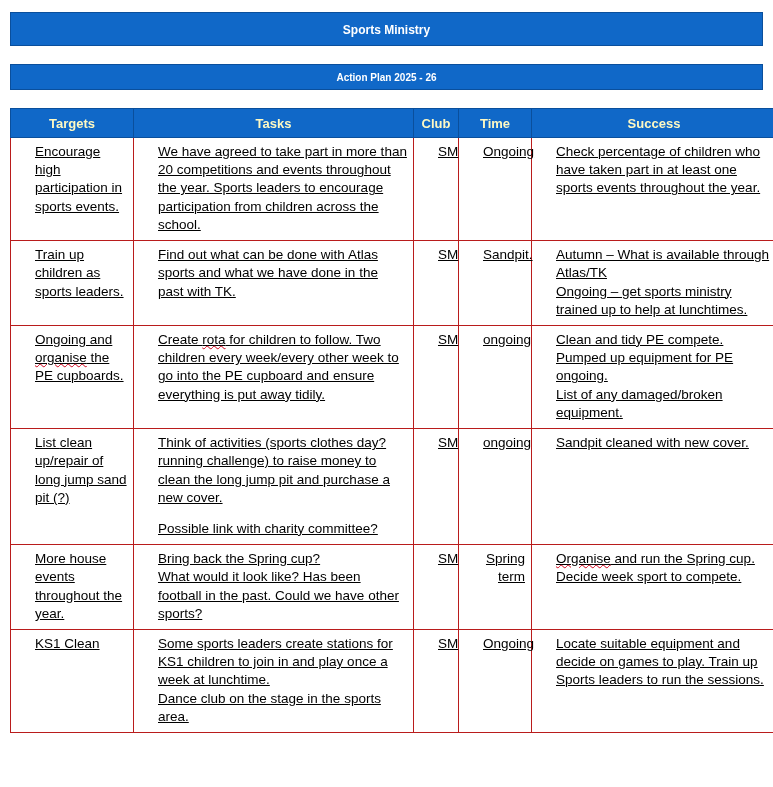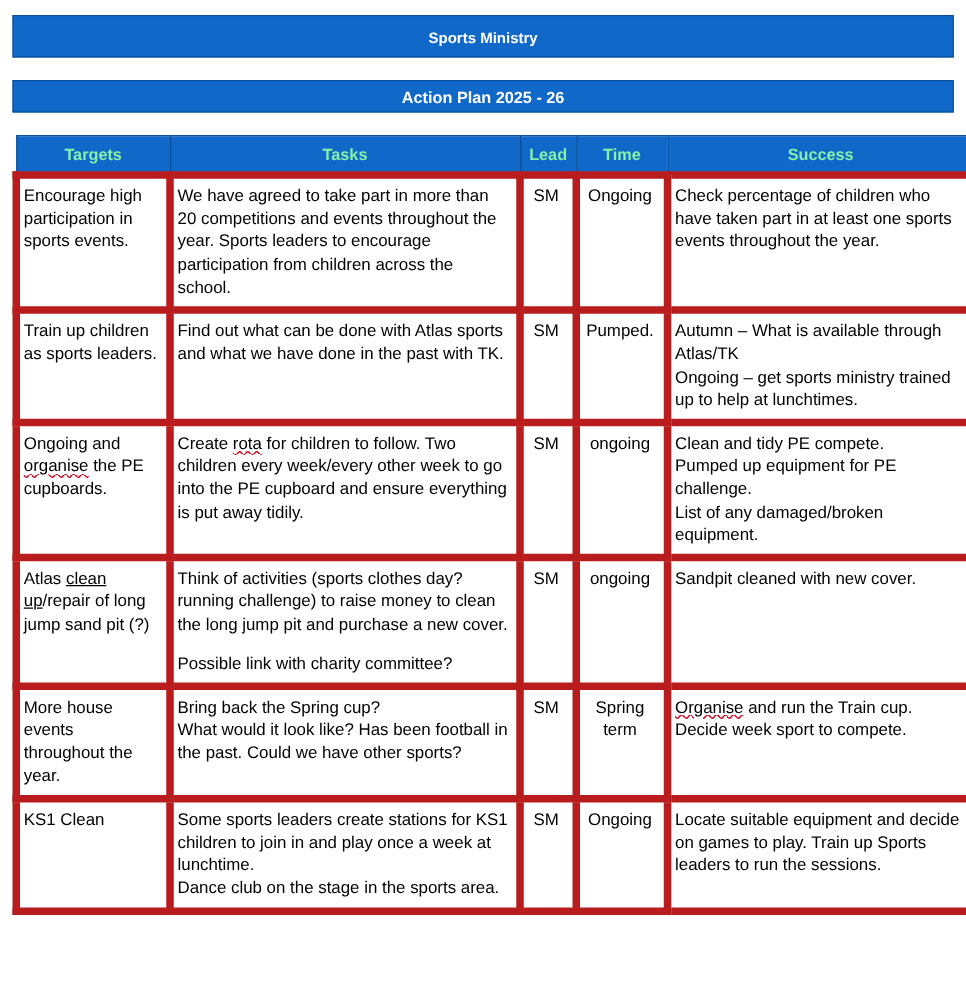--- a/index.html
+++ b/index.html
@@ -32,51 +32,52 @@
     height: 34px;
     line-height: 34px;
     font-size: 12px;
     margin-top: 4px;
     width: 753px;
     margin-left: 0;
   }
   .banner-sub {
     height: 26px;
     line-height: 26px;
-    font-size: 13px;
+    font-size: 10px;
     margin-top: 18px;
     width: 753px;
   }
   table.plan {
     margin-top: 18px;
     border-collapse: collapse;
     width: 753px;
     table-layout: fixed;
   }
   table.plan th {
     background: #1068c8;
-    color: #86efac;
+    color: #fef9c3;
     font-weight: bold;
     font-size: 13px;
     text-align: center;
     border: 1px solid #0a4f9c;
     padding: 3px 2px;
     height: 22px;
   }
   table.plan td {
-    border: 6px solid #b91c1c;
+    border: 1px solid #b91c1c;
     vertical-align: top;
-    padding: 5px 6px 6px 3px;
+    padding: 5px 6px 6px 24px;
     font-size: 13.5px;
     line-height: 1.35;
+    text-decoration: underline;
   }
   td.col-targets { width: 118px; }
   td.col-tasks   { width: 275px; }
   td.col-lead    { width: 40px; text-align: center; font-size: 13px; }
-  td.col-time    { width: 68px; text-align: center; font-size: 11px; }
+  td.col-time    { width: 68px; text-align: right; font-size: 11px; }
   td.col-success { width: 240px; }
 
   th.col-targets { width: 118px; }
   th.col-tasks   { width: 275px; }
   th.col-lead    { width: 40px; font-size: 11.5px; }
   th.col-time    { width: 68px; font-size: 11.5px; }
   th.col-success { width: 240px; }
 
   .spellerr {
     text-decoration: underline;
@@ -97,80 +98,80 @@
 
   <div class="banner banner-title">Sports Ministry</div>
 
   <div class="banner banner-sub">Action Plan 2025 - 26</div>
 
   <table class="plan">
     <thead>
       <tr>
         <th class="col-targets">Targets</th>
         <th class="col-tasks">Tasks</th>
-        <th class="col-lead">Lead</th>
+        <th class="col-lead">Club</th>
         <th class="col-time">Time</th>
         <th class="col-success">Success</th>
       </tr>
     </thead>
     <tbody>
 
       <tr>
         <td class="col-targets">Encourage high participation in sports events.</td>
         <td class="col-tasks">We have agreed to take part in more than 20 competitions and events throughout the year. Sports leaders to encourage participation from children across the school.</td>
         <td class="col-lead">SM</td>
         <td class="col-time">Ongoing</td>
         <td class="col-success">Check percentage of children who have taken part in at least one sports events throughout the year.</td>
       </tr>
 
       <tr>
         <td class="col-targets">Train up children as sports leaders.</td>
         <td class="col-tasks">Find out what can be done with Atlas sports and what we have done in the past with TK.</td>
         <td class="col-lead">SM</td>
-        <td class="col-time">Pumped.</td>
+        <td class="col-time">Sandpit.</td>
         <td class="col-success">
           <span class="cellline">Autumn – What is available through Atlas/TK</span>
           <span class="cellline">Ongoing – get sports ministry trained up to help at lunchtimes.</span>
         </td>
       </tr>
 
       <tr>
         <td class="col-targets"><span>Ongoing and </span><span class="spellerr">organise</span><span> the PE cupboards.</span></td>
         <td class="col-tasks"><span>Create </span><span class="spellerr">rota</span><span> for children to follow. Two children every week/every other week to go into the PE cupboard and ensure everything is put away tidily.</span></td>
         <td class="col-lead">SM</td>
         <td class="col-time">ongoing</td>
         <td class="col-success">
           <span class="cellline">Clean and tidy PE compete.</span>
-          <span class="cellline">Pumped up equipment for PE challenge.</span>
+          <span class="cellline">Pumped up equipment for PE ongoing.</span>
           <span class="cellline">List of any damaged/broken equipment.</span>
         </td>
       </tr>
 
       <tr>
-        <td class="col-targets"><span>Atlas </span><span class="uline">clean up</span><span>/repair of long jump sand pit (?)</span></td>
+        <td class="col-targets"><span>List </span><span class="uline">clean up</span><span>/repair of long jump sand pit (?)</span></td>
         <td class="col-tasks">
           <span class="cellline">Think of activities (sports clothes day? running challenge) to raise money to clean the long jump pit and purchase a new cover.</span>
           <span class="gap"></span>
           <span class="cellline">Possible link with charity committee?</span>
         </td>
         <td class="col-lead">SM</td>
         <td class="col-time">ongoing</td>
         <td class="col-success">Sandpit cleaned with new cover.</td>
       </tr>
 
       <tr>
         <td class="col-targets">More house events throughout the year.</td>
         <td class="col-tasks">
           <span class="cellline">Bring back the Spring cup?</span>
           <span class="cellline">What would it look like? Has been football in the past. Could we have other sports?</span>
         </td>
         <td class="col-lead">SM</td>
         <td class="col-time">Spring term</td>
         <td class="col-success">
-          <span class="cellline"><span class="spellerr">Organise</span><span> and run the Train cup.</span></span>
+          <span class="cellline"><span class="spellerr">Organise</span><span> and run the Spring cup.</span></span>
           <span class="cellline">Decide week sport to compete.</span>
         </td>
       </tr>
 
       <tr>
         <td class="col-targets">KS1 Clean</td>
         <td class="col-tasks">
           <span class="cellline">Some sports leaders create stations for KS1 children to join in and play once a week at lunchtime.</span>
           <span class="cellline">Dance club on the stage in the sports area.</span>
         </td>

